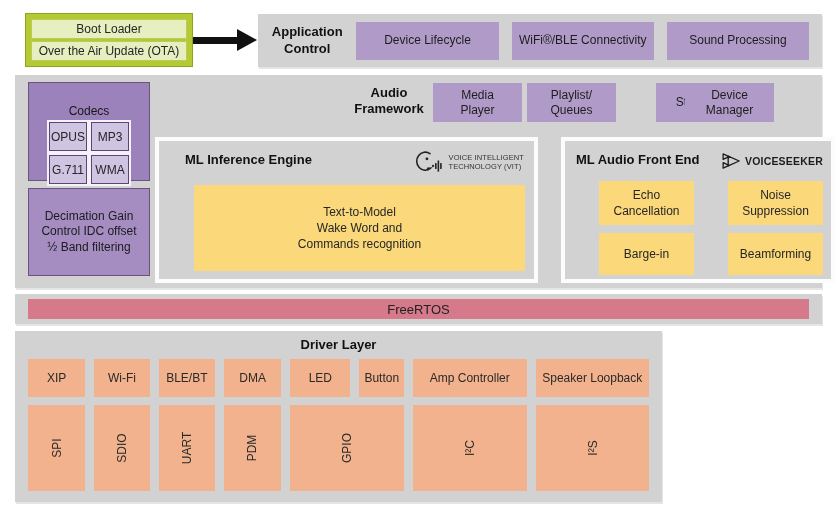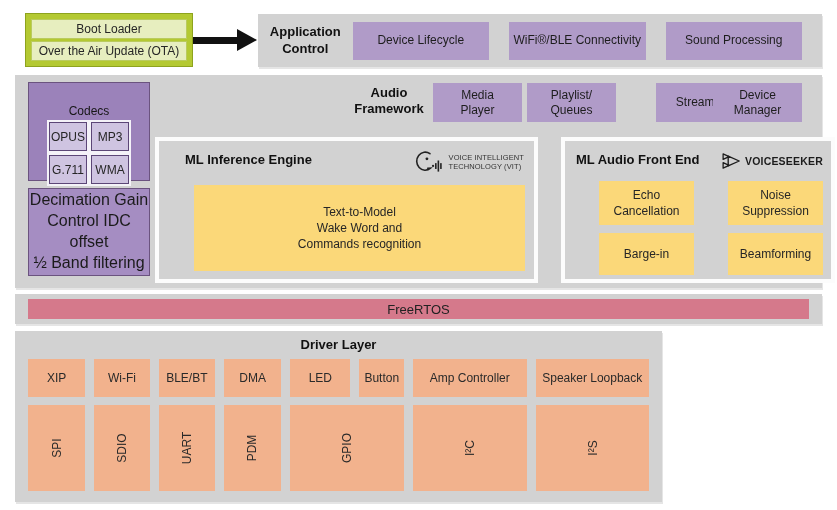--- a/index.html
+++ b/index.html
@@ -15,38 +15,38 @@
   .boot-item { flex:1; background:#e7eebf; border:1px solid #bacb5e; font-size:12px;
     display:flex; align-items:center; justify-content:center; }
   .arrow-shaft { position:absolute; left:193px; top:37px; width:45px; height:7px; background:#111; }
   .arrow-head { position:absolute; left:237px; top:29px; width:0; height:0;
     border-left:20px solid #111; border-top:11.5px solid transparent; border-bottom:11.5px solid transparent; }
 
   .band-appctrl { left:258px; top:14px; width:564px; height:53px; display:flex; align-items:center; }
   .appctrl-title { width:108px; text-align:center; font-weight:bold; font-size:13px; color:#111; line-height:1.25; }
   .pbox { background:#b09bc8; font-size:12px; display:flex; align-items:center; justify-content:center;
     text-align:center; line-height:1.25; color:#1d1d1d; }
-  .appctrl-box { width:156px; height:38px; margin-right:20px; }
+  .appctrl-box { width:156px; height:38px; margin-right:13px; }
 
   
   .band-mid { left:15px; top:75px; width:807px; height:213px; }
   .codecs { position:absolute; left:13px; top:7px; width:122px; height:99px;
     background:#9b82ba; border:1px solid #6b537f; padding:18px; }
   .codecs-title { font-size:12px; text-align:center; color:#171717; padding:3px 0 2px; }
   .codec-grid { display:grid; grid-template-columns:1fr 1fr; }
   .codec-cell { height:33px; background:#cfc4e1; border:2px solid #f4f2f8;
     box-shadow:inset 0 0 0 1px #5c4677; display:flex; align-items:center; justify-content:center; font-size:12px; }
   .decimation { position:absolute; left:13px; top:113px; width:122px; height:88px;
     background:#a58dc2; border:1px solid #6b537f; display:flex; align-items:center; justify-content:center;
-    text-align:center; font-size:16px; line-height:1.3; color:#1b1b1b; }
+    text-align:center; font-size:12px; line-height:1.3; color:#1b1b1b; }
 
   .af-title { position:absolute; left:318px; top:10px; width:112px; text-align:center;
     font-weight:bold; font-size:13px; color:#111; line-height:1.25; }
   .af-box { position:absolute; top:8px; width:89px; height:39px; }
-  .af-0 { left:418px; } .af-1 { left:512px; } .af-2 { left:605px;margin-left:36px; } .af-3 { left:698px; }
+  .af-0 { left:418px; } .af-1 { left:512px; } .af-2 { left:605px;margin-left:36px; } .af-3 { left:670px; }
 
   .ml-panel { position:absolute; top:62px; height:146px; background:#d2d2d2; border:4px solid #fcfcfc; }
   .ml-inf { left:140px; width:383px; }
   .ml-afe { left:546px; width:274px; }
   .ml-title { position:absolute; font-weight:bold; font-size:13px; color:#111; }
   .ybox { background:#fbd879; font-size:12px; display:flex; align-items:center; justify-content:center;
     text-align:center; line-height:1.35; color:#262626;margin-left:26px; }
   .ml-inf-box { position:absolute; left:9px; right:9px; top:44px; height:86px; }
   .vit-logo { position:absolute; right:10px; top:8px; display:flex; align-items:center; gap:4px; }
   .vit-text { font-size:7.5px; color:#333; line-height:1.2; letter-spacing:0.1px; }

